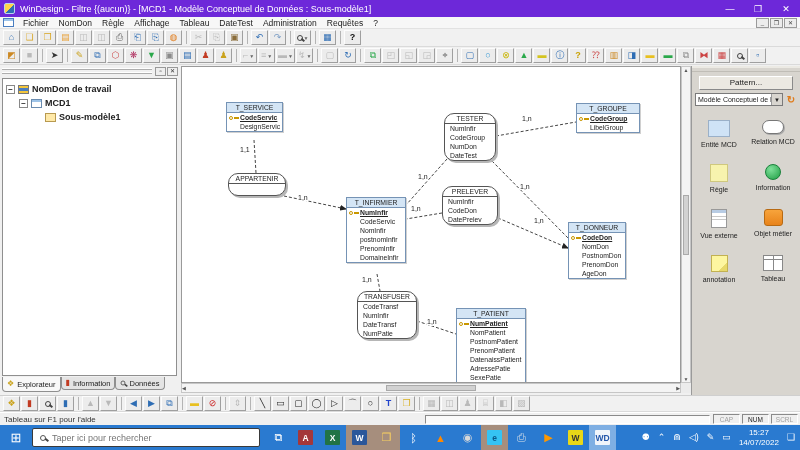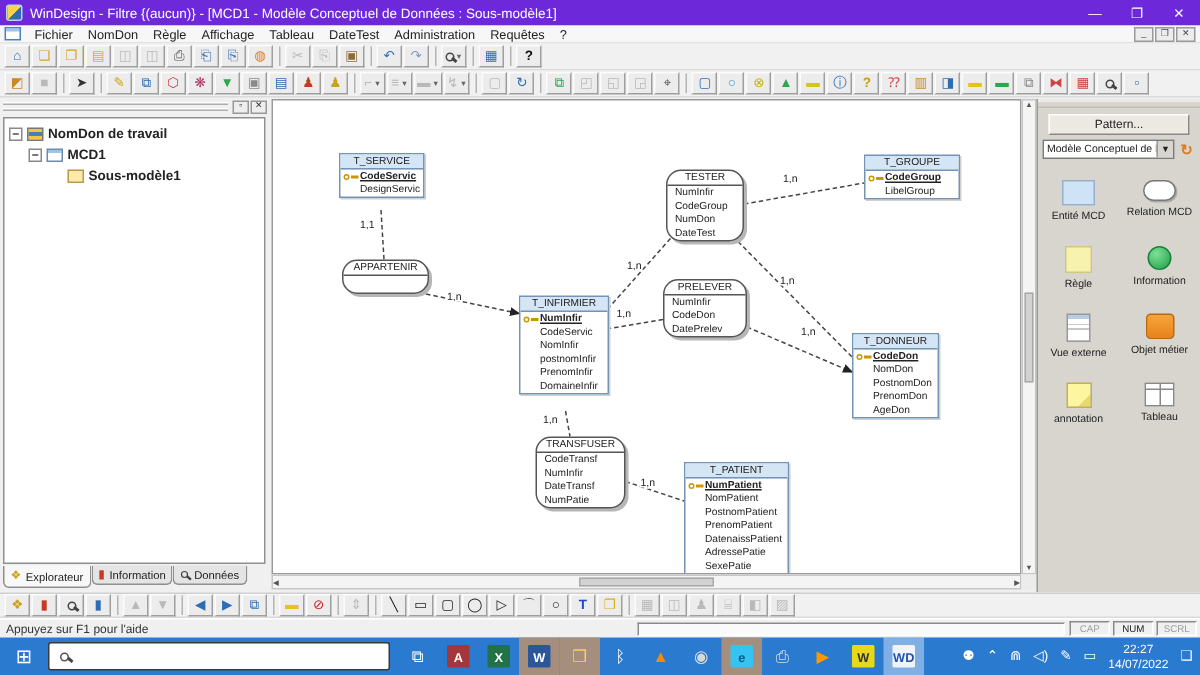--- a/index.html
+++ b/index.html
@@ -604,33 +604,34 @@
     </div>
     <div class="tbtn dis">
       <span class="g">◧</span>
     </div>
     <div class="tbtn dis">
       <span class="g">▨</span>
     </div>
   </div>
 
 <div class="statusbar">
-  <div class="status-help">Appuyez sur F1 pour l'aide</div>
+  <div class="status-help">Tableau sur F1 pour l'aide</div>
   <div class="status-field"></div>
   <div id="kbd-inds" style="display:flex">
       <div class="kbd-ind dim">CAP</div>
       <div class="kbd-ind">NUM</div>
       <div class="kbd-ind dim">SCRL</div>
     </div>
 </div>
 
 <div class="taskbar">
   <div class="tb-start">⊞</div>
   <div class="tb-search">
     <span class="lens"></span>
+    <input type="text" readonly="" placeholder="Taper ici pour rechercher" style="">
   </div>
   <div id="tb-apps" style="display:flex">
       <div class="tb-app">
         <span style="color: rgb(255, 255, 255);">⧉</span>
       </div>
       <div class="tb-app">
         <span class="tile" style="background: rgb(164, 55, 58); color: rgb(255, 255, 255);">A</span>
       </div>
       <div class="tb-app">
         <span class="tile" style="background: rgb(33, 115, 70); color: rgb(255, 255, 255);">X</span>
@@ -667,18 +668,18 @@
       </div>
     </div>
   <div class="tray" id="tray">
       <span class="tico">⚉</span>
       <span class="tico">⌃</span>
       <span class="tico">⋒</span>
       <span class="tico">◁)</span>
       <span class="tico">✎</span>
       <span class="tico">▭</span>
     <div class="clock">
-      <div>22:27</div>
+      <div>15:27</div>
       <div>14/07/2022</div>
     </div>
     <span class="tico" id="notif-ico">❑</span>
   </div>
 </div>
 
 </body></html>

